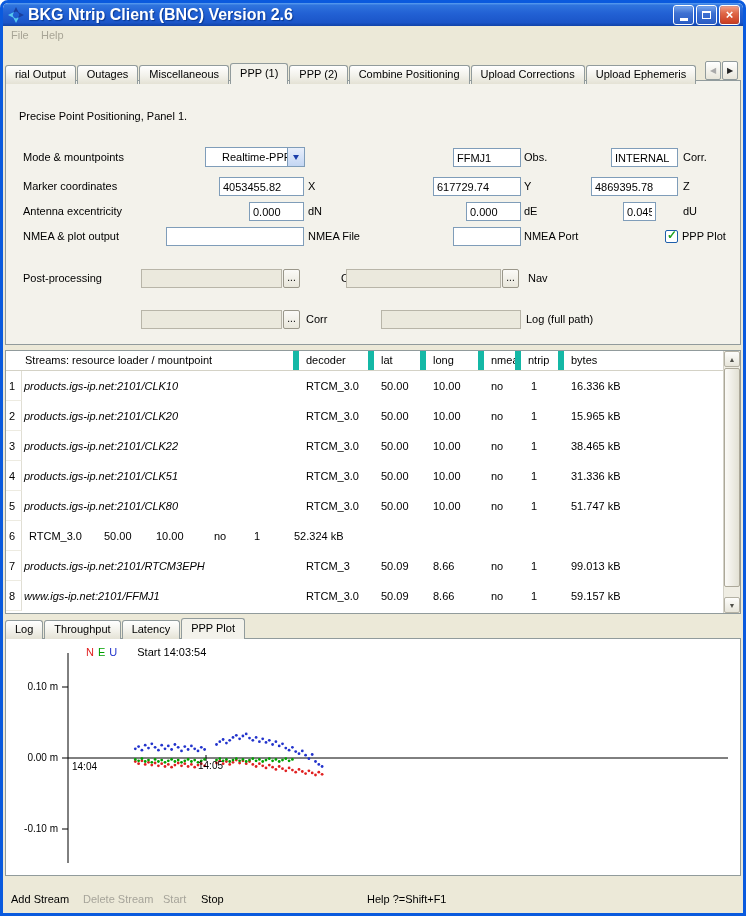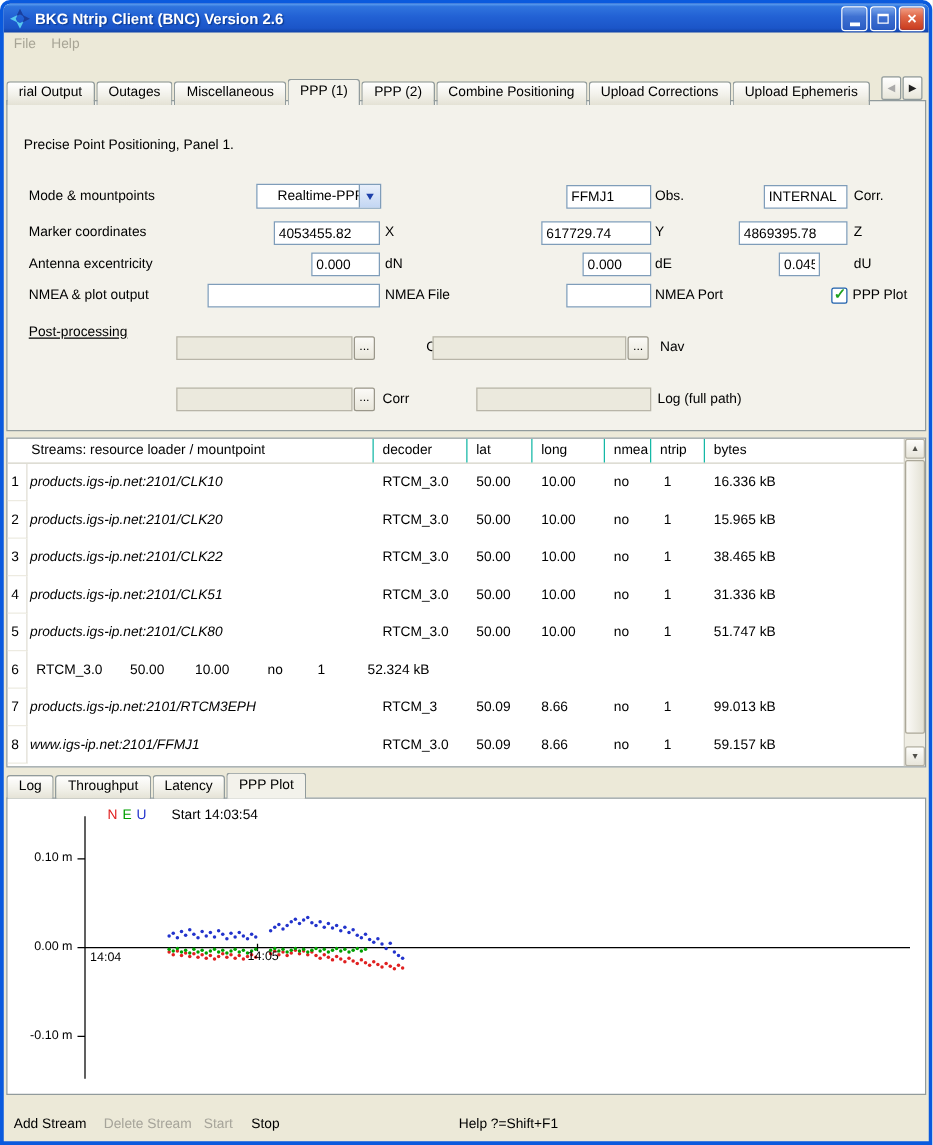--- a/index.html
+++ b/index.html
@@ -18,21 +18,21 @@
   }
   
   .titlebar {
     position:absolute; top:0; left:0; right:0; height:23px;
     background:linear-gradient(180deg,#5A9EF0 0%,#2F74DE 10%,#2261D4 45%,#1B55C8 85%,#1143A8 100%);
     display:flex; align-items:center; padding:0 3px 0 5px;
     border-radius:5px 5px 0 0;
   }
   .titlebar .appicon { width:16px; height:16px; margin-right:4px; flex:0 0 auto; }
   .titlebar .title {
-    flex:1; color:#fff; font-weight:bold; font-size:12px;
+    flex:1; color:#fff; font-weight:bold; font-size:16px;
     text-shadow:1px 1px 1px #0A3890; white-space:nowrap; overflow:hidden;
   }
   .winbtns { display:flex; gap:2px; }
   .winbtn {
     width:21px; height:20px; border-radius:3px;
     border:1px solid #fff;
     display:flex; align-items:center; justify-content:center;
     color:#fff; font-weight:bold;
     background:linear-gradient(180deg,#7AA8EE 0%,#3E71D2 40%,#2A5CC4 100%);
     box-shadow:inset 0 0 1px #1a48a8;
@@ -86,21 +86,21 @@
   }
   .checkbox { position:absolute; width:13px; height:13px; background:#fff; border:1px solid #1D5FAB; border-radius:2px; }
   .checkbox.checked::after { content:"✓"; position:absolute; left:1px; top:-3px; font-size:12px; font-weight:bold; color:#1FA11F; }
   
   .table {
     position:absolute; left:2px; top:347px; width:736px; height:264px;
     background:#fff; border:1px solid #919B9C; overflow:hidden;
   }
   .thead { display:flex; height:20px; border-bottom:1px solid #D4D2C6; }
   .th {
-    line-height:19px; border-right:1px solid #14b8a6; padding-left:7px;
+    line-height:19px; border-right:6px solid #14b8a6; padding-left:7px;
     white-space:nowrap; overflow:hidden;
   }
   .trow { display:flex; height:30px; line-height:30px; }
   .td { white-space:nowrap; overflow:hidden; }
   .td.num { width:16px; text-indent:3px; border-right:1px solid #E0DED4; border-bottom:1px solid #EDEBE1; color:#000; }
   .c-src { width:277px; padding-left:2px;font-style:italic; }
   .c-dec { width:75px; padding-left:7px; }
   .c-lat { width:52px; padding-left:7px; }
   .c-lon { width:58px; padding-left:7px; }
   .c-nme { width:37px; padding-left:7px; }
@@ -222,21 +222,21 @@
     <div class="lbl" style="left:677px; top:121px;">dU</div>
 
     <div class="lbl" style="left:17px; top:146px;">NMEA &amp; plot output</div>
     <input class="field" style="left: 160px; top: 146px; width: 138px;" value="">
     <div class="lbl" style="left:302px; top:146px;">NMEA File</div>
     <input class="field" style="left: 447px; top: 146px; width: 68px;" value="">
     <div class="lbl" style="left:518px; top:146px;">NMEA Port</div>
     <span class="checkbox checked" style="left:659px; top:149px;"></span>
     <div class="lbl" style="left:676px; top:146px;">PPP Plot</div>
 
-    <div class="lbl" style="left:17px; top:176px;text-decoration:underline;">Post-processing</div>
+    <div class="lbl" style="left:17px; top:188px;">Post-processing</div>
     <input class="field disabled" disabled="" style="left: 135px; top: 188px; width: 141px;">
     <span class="browse" style="left:277px; top:188px;">...</span>
     <div class="lbl" style="left:300px; top:188px;margin-left:35px;">Obs</div>
     <input class="field disabled" disabled="" style="left: 340px; top: 188px; width: 155px;">
     <span class="browse" style="left:496px; top:188px;">...</span>
     <div class="lbl" style="left:522px; top:188px;">Nav</div>
 
     <input class="field disabled" disabled="" style="left: 135px; top: 229px; width: 141px;">
     <span class="browse" style="left:277px; top:229px;">...</span>
     <div class="lbl" style="left:300px; top:229px;">Corr</div>

